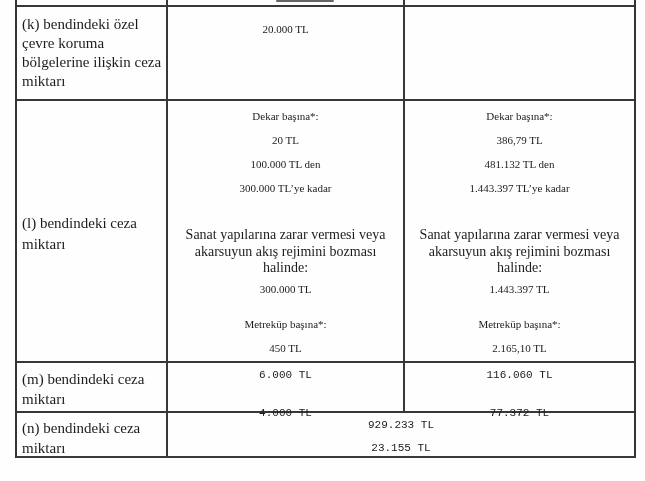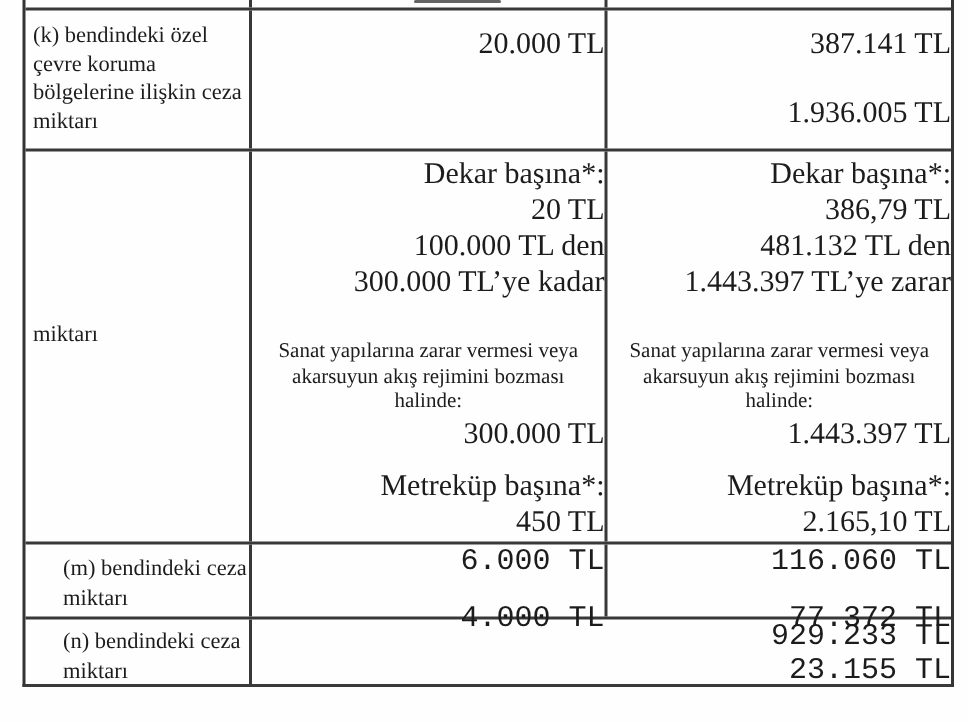--- a/index.html
+++ b/index.html
@@ -58,27 +58,26 @@
   .label-line {
     font-size: 15px;
     line-height: 19px;
     white-space: nowrap;
   }
   .row-k .c1 { padding-top: 8px; }
   .row-l .c1 { padding-top: 112px; }
   .row-l .label-line { line-height: 21px; }
   .row-m .c1 { padding-top: 6px; }
   .row-n .c1 { padding-top: 5px; }
-  .row-m .label-line, .row-n .label-line { line-height: 20px; margin-left: 20px; }
+  .row-m .label-line, .row-n .label-line { line-height: 20px; }
   
   .val {
-    font-size: 20px;
+    font-size: 11px;
     line-height: 24px;
     white-space: nowrap;
-    text-align: right;
   }
   .row-k .val.first { margin-top: 10px; }
   .row-k .val.second { margin-top: 22px; }
   .row-m .val, .row-n .val { line-height: 22px; font-family: Liberation Mono, monospace; }
   .row-m .val.first { margin-top: 1px; }
   .row-m .val.second { margin-top: 16px; }
   .row-n .val.first { margin-top: 1px; }
   .row-n .val.second { margin-top: 1px; }
   
   .row-l .c2, .row-l .c3 { padding-top: 3px; }
@@ -117,47 +116,44 @@
   <div class="row row-k">
     <div class="cell c1">
       <div class="label-line">(k) bendindeki özel</div>
       <div class="label-line">çevre koruma</div>
       <div class="label-line">bölgelerine ilişkin ceza</div>
       <div class="label-line">miktarı</div>
     </div>
     <div class="cell c2">
       <div class="val first">20.000 TL</div>
     </div>
-    <div class="cell c3">
-      <div class="val first">387.141 TL</div>
-      <div class="val second">1.936.005 TL</div>
-    </div>
   </div>
 
   <div class="row row-l">
     <div class="cell c1">
+      <div class="label-line">(l) bendindeki ceza</div>
       <div class="label-line">miktarı</div>
     </div>
     <div class="cell c2">
       <div class="val">Dekar başına*:</div>
       <div class="val">20 TL</div>
       <div class="val">100.000 TL den</div>
       <div class="val">300.000 TL’ye kadar</div>
       <div class="para-line para-top">Sanat yapılarına zarar vermesi veya</div>
       <div class="para-line">akarsuyun akış rejimini bozması</div>
       <div class="para-line">halinde:</div>
       <div class="val">300.000 TL</div>
       <div class="val header-gap">Metreküp başına*:</div>
       <div class="val">450 TL</div>
     </div>
     <div class="cell c3">
       <div class="val">Dekar başına*:</div>
       <div class="val">386,79 TL</div>
       <div class="val">481.132 TL den</div>
-      <div class="val">1.443.397 TL’ye zarar</div>
+      <div class="val">1.443.397 TL’ye kadar</div>
       <div class="para-line para-top">Sanat yapılarına zarar vermesi veya</div>
       <div class="para-line">akarsuyun akış rejimini bozması</div>
       <div class="para-line">halinde:</div>
       <div class="val">1.443.397 TL</div>
       <div class="val header-gap">Metreküp başına*:</div>
       <div class="val">2.165,10 TL</div>
     </div>
   </div>
 
   <div class="row row-m">

